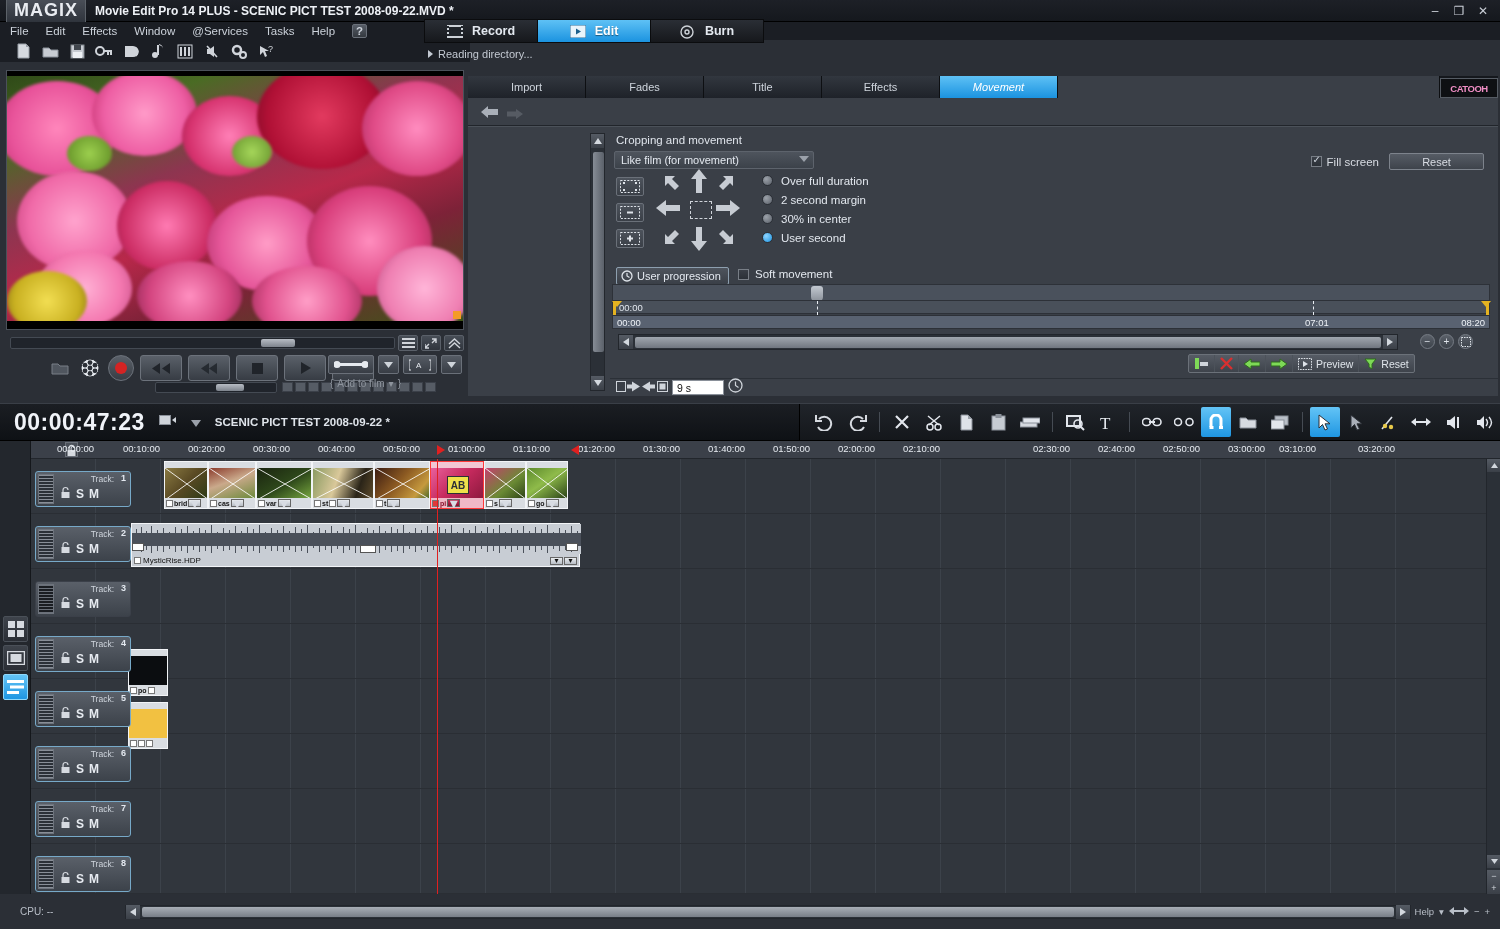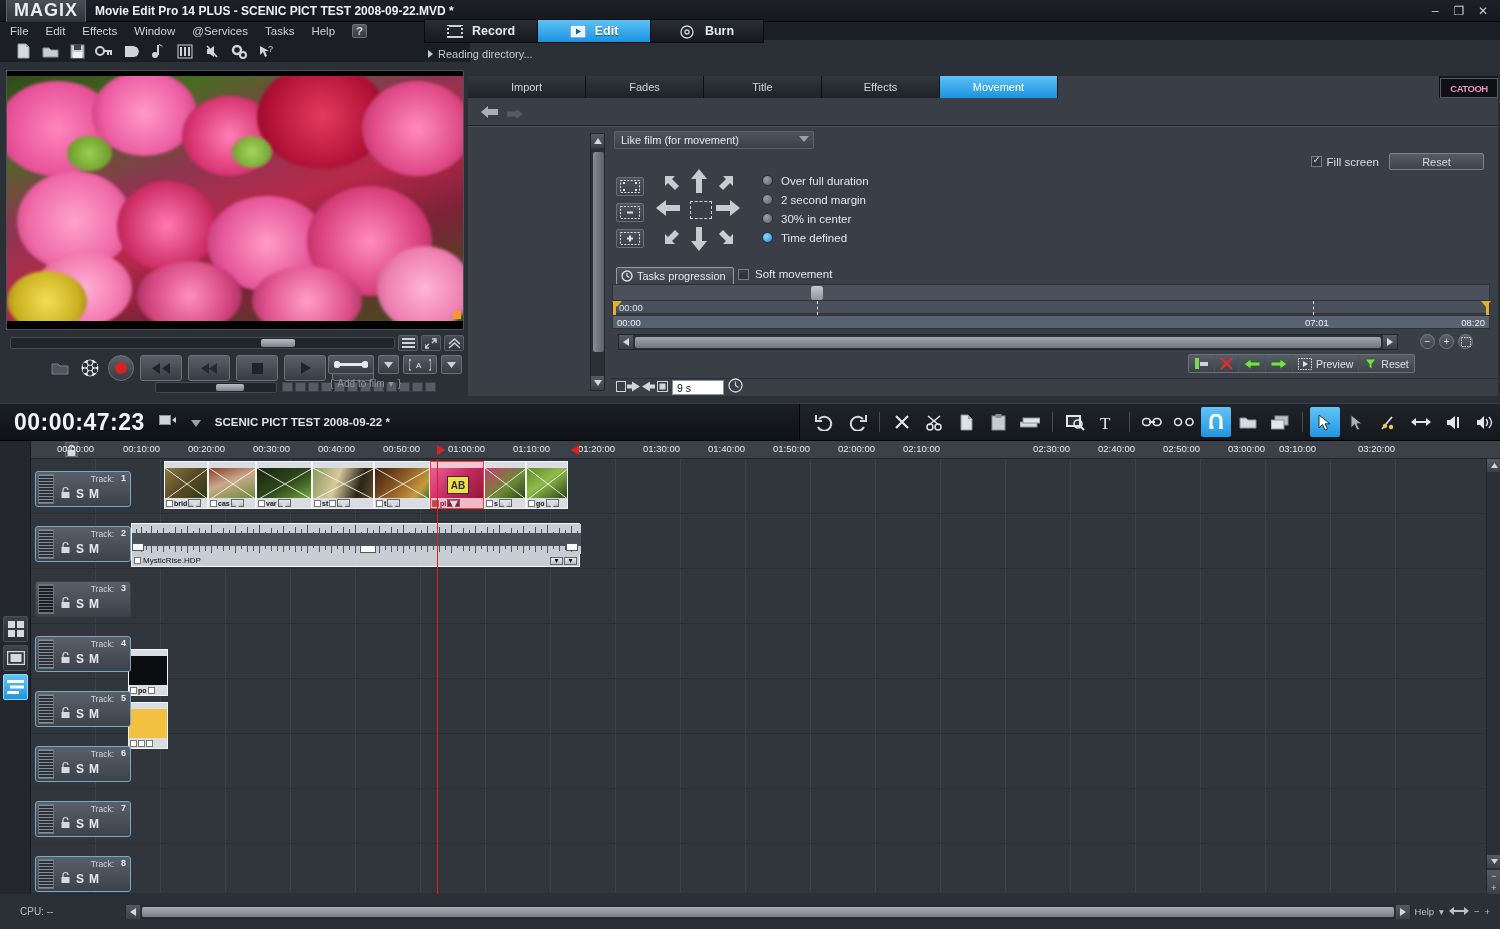--- a/index.html
+++ b/index.html
@@ -110,21 +110,21 @@
   .tabstrip{
     position:absolute; left:468px; top:76px; width:1030px; height:22px;
     background:#15181d; display:flex; align-items:flex-end;
   }
   .tabitem{
     width:118px; height:22px; display:flex; align-items:center; justify-content:center;
     font-size:11px; color:#cfd5dd; cursor:pointer;
     background:linear-gradient(#32373f,#1e2229);
     border-right:1px solid #0d0f12;
   }
-  .tabitem.active{ background:linear-gradient(#5ec1f5,#1b93e0); color:#fff; }
+  .tabitem.active{ background:linear-gradient(#5ec1f5,#1b93e0); color:#fff;font-style:italic; }
   .tabfill{ flex:1; height:22px; background:#3a3f47; border-right:1px solid #0d0f12;}
   .catooh{
     width:58px;height:20px; background:#0e1013; border:1px solid #555b63;
     display:flex;align-items:center;justify-content:center;
     font-size:9.5px; color:#f08ec5; font-weight:bold; letter-spacing:-0.5px;
   }
   .backrow{
     position:absolute; left:468px; top:98px; width:1030px; height:28px;
     background:#3a3f47; border-bottom:1px solid #21252b; display:flex; align-items:center; padding-left:12px; gap:6px;
   }
@@ -589,20 +589,21 @@
         </div>
       <div class="vsbtn">
           <svg width="8" height="6">
             <path d="M4 6 L0 0 H8 z" fill="#d3d8de"></path>
           </svg>
         </div>
       <div class="vsthumb"></div>
     </div>
 
     <div class="croppanel">
+      <div class="cp-title">Cropping and movement</div>
       <div class="combo">
         <span>Like film (for movement)</span>
         <span class="carr"></span>
       </div>
 
       <div class="framebtns">
         <div class="fbtn">
           <svg width="20" height="13">
               <rect x="0.5" y="0.5" width="19" height="12" fill="none" stroke="#dfe4ea" stroke-dasharray="2 1.4"></rect>
               <rect x="3" y="2" width="2" height="2" fill="#dfe4ea"></rect>
@@ -662,30 +663,30 @@
         <div class="radiorow">
           <span class="radio"></span>
           <span>2 second margin</span>
         </div>
         <div class="radiorow">
           <span class="radio"></span>
           <span>30% in center</span>
         </div>
         <div class="radiorow">
           <span class="radio on"></span>
-          <span>Time defined</span>
+          <span>User second</span>
         </div>
       </div>
 
       <div class="tprog">
         <svg width="12" height="12">
             <circle cx="6" cy="6" r="5" fill="none" stroke="#dfe4ea" stroke-width="1.3"></circle>
             <path d="M6 3 v3 l2.5 1.6" stroke="#dfe4ea" fill="none" stroke-width="1.2"></path>
           </svg>
-        <span>Tasks progression</span>
+        <span>User progression</span>
       </div>
       <div class="softmv">
         <span class="chk"></span>
         <span>Soft movement</span>
       </div>
     </div>
 
     <div style="position:absolute;right:14px;top:26px;display:flex;align-items:center;gap:10px;">
       <div style="display:flex;align-items:center;gap:5px;">
         <span class="chk on"></span>

